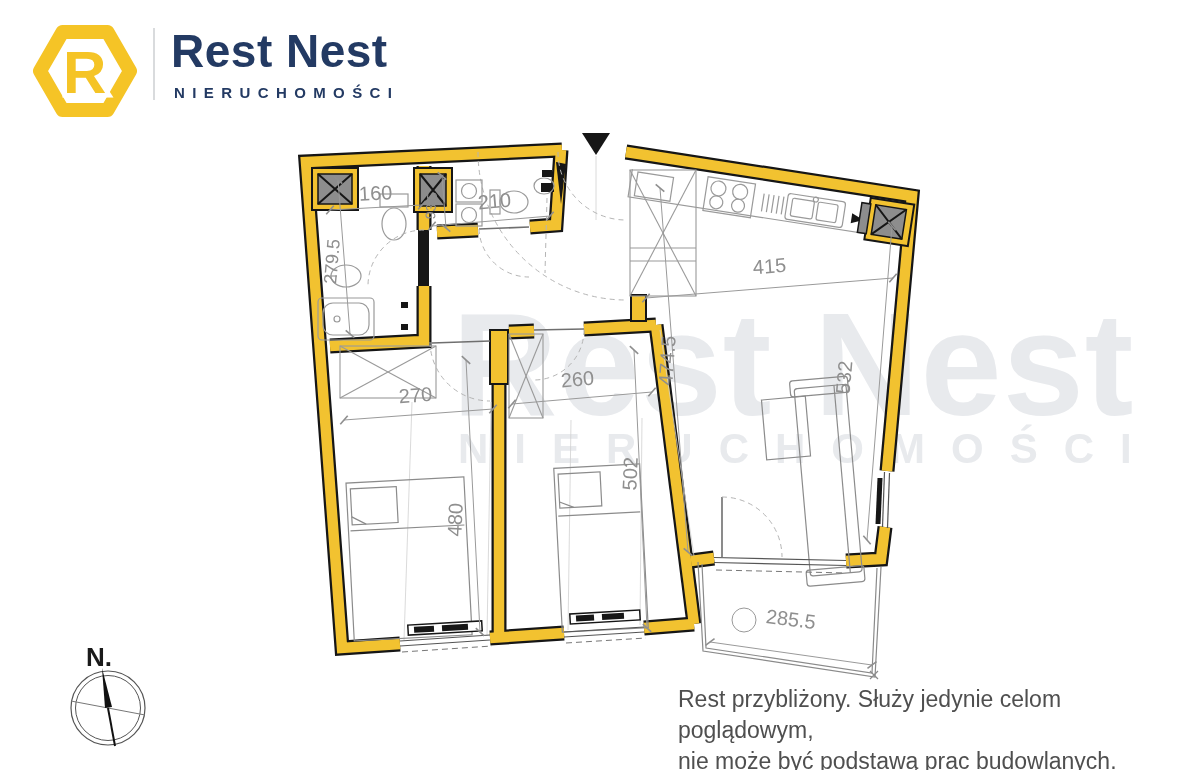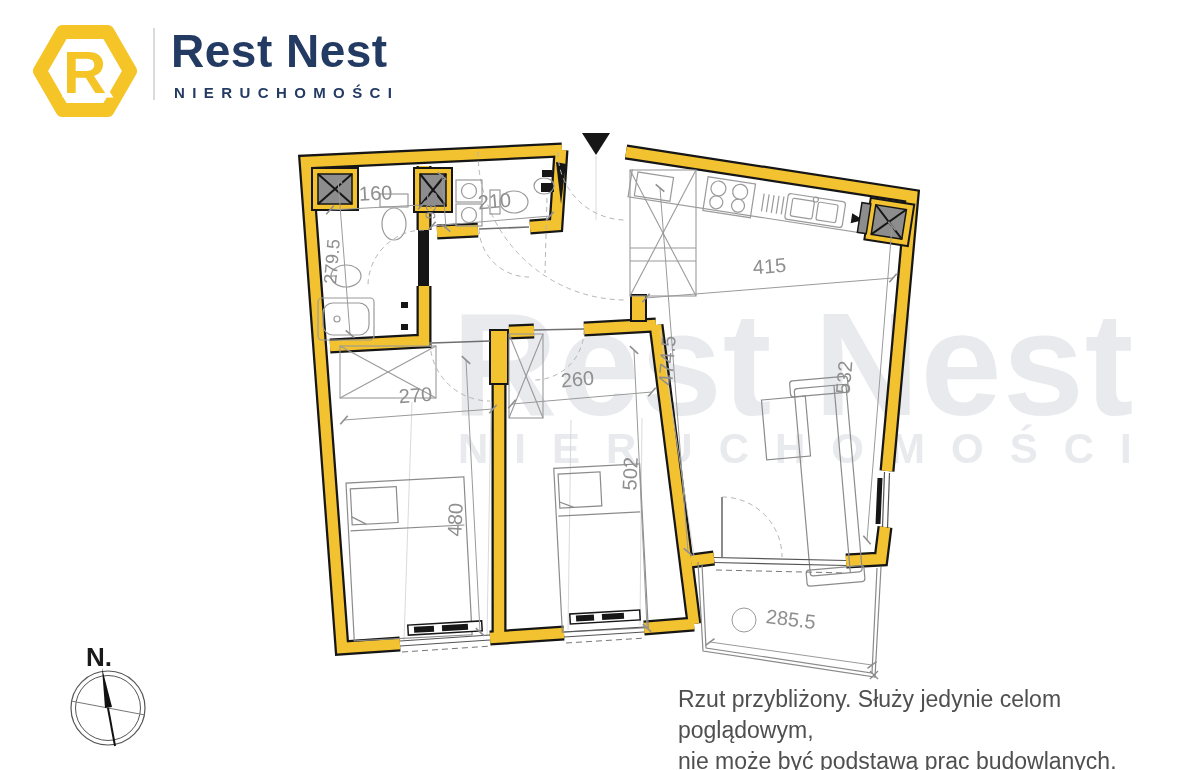--- a/index.html
+++ b/index.html
@@ -349,15 +349,15 @@
 <svg class="compass" viewBox="0 0 120 120">
   <text x="30" y="24" font-family="Liberation Sans, sans-serif" font-size="26" font-weight="700" fill="#1a1a1a">N.</text>
   <circle cx="52" cy="66" r="37" fill="none" stroke="#555" stroke-width="1.2"></circle>
   <circle cx="52" cy="66" r="32.5" fill="none" stroke="#555" stroke-width="1"></circle>
   <line x1="15" y1="59" x2="89" y2="73" stroke="#777" stroke-width="1"></line>
   <polygon points="46,26 49,66 56,65" fill="#111"></polygon>
   <line x1="52" y1="66" x2="59" y2="104" stroke="#111" stroke-width="2"></line>
 </svg>
 
 <div class="disclaimer">
-  <div>Rzut przybliżony. Służy jedynie celom poglądowym,</div>
+  <div>Rest przybliżony. Służy jedynie celom poglądowym,</div>
   <div>nie może być podstawą prac budowlanych.</div>
 </div>
 
 </body></html>

